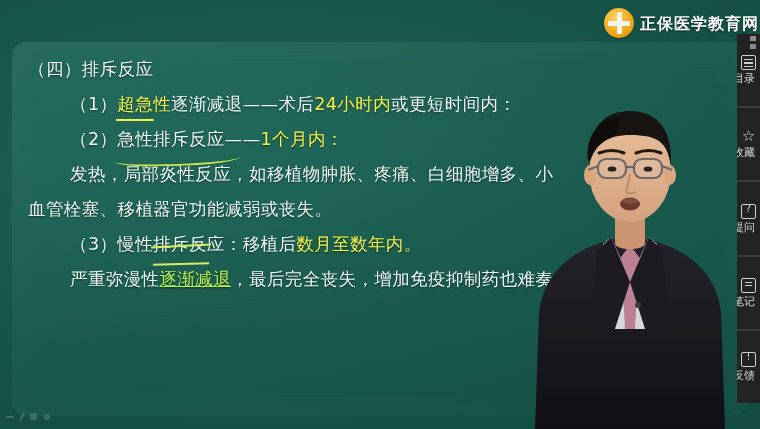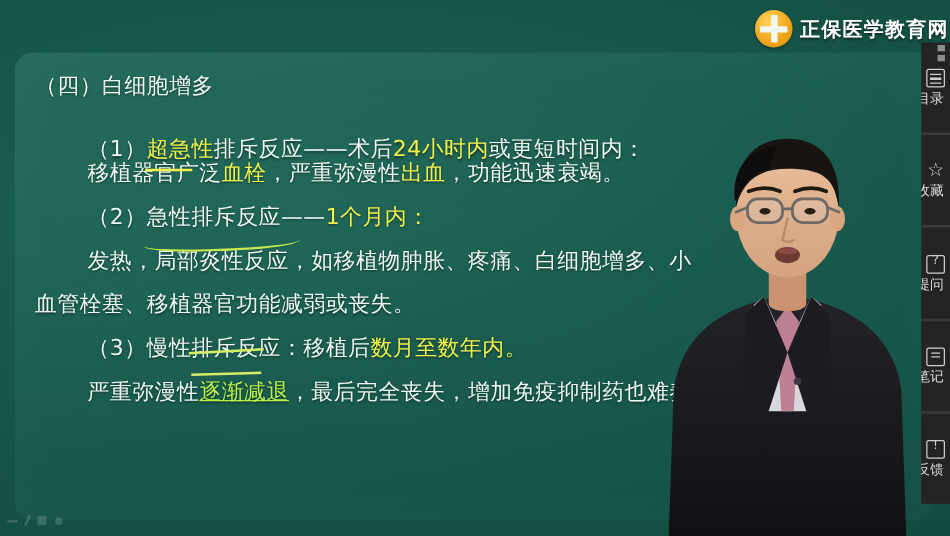--- a/index.html
+++ b/index.html
@@ -45,21 +45,21 @@
     letter-spacing: 0.4px;
     text-shadow: 0 1px 2px rgba(0,0,0,0.45);
     white-space: nowrap;
     z-index: 4;
   }
   .ln { height: 35px; }
   .ind1 { padding-left: 56px; }
   .ind2 { padding-left: 56px; }
   .ind0 { padding-left: 14px; }
 
-  .hl { color: #f2f24b; text-shadow: 0 1px 2px rgba(0,0,0,0.5); margin-top: 16px; }
+  .hl { color: #f2f24b; text-shadow: 0 1px 2px rgba(0,0,0,0.5); }
   .hl-green { color: #b9ef4a; text-shadow: 0 1px 2px rgba(0,0,0,0.5); text-decoration: underline; }
 
   .u-wrap { position: relative; display: inline-block; }
   .u-yellow::after {
     content: "";
     position: absolute; left: -1px; right: -1px; bottom: 1px;
     height: 2px;
     background: #f2f24b;
     border-radius: 2px;
   }
@@ -263,29 +263,26 @@
 
       <path d="M105 136 L101 153 q5 3 9 0" stroke="#bb8b69" stroke-width="2" fill="none" stroke-linecap="round"></path>
 
       <ellipse cx="105" cy="165" rx="10" ry="6.5" fill="#6d3a32"></ellipse>
       <ellipse cx="105" cy="162" rx="8" ry="2.4" fill="#8a4b40"></ellipse>
 
       <circle cx="113" cy="266" r="3" fill="#3b3b40"></circle>
     </svg>
 
     <div class="slide-text">
-      <div class="ln ind0">（四）白细胞增多</div>
+      <div class="ln ind0">（四）排斥反应</div>
 
       <div class="ln ind1">
-        <span>（1）</span><span class="hl u-wrap u-yellow">超急</span><span class="hl">性</span><span>排斥反应——术后</span><span class="hl">24小时内</span><span>或更短时间内：</span>
-      </div>
-
-      <div class="ln ind2">
-        <span>移植器官广泛</span><span class="hl">血栓</span><span>，严重弥漫性</span><span class="hl">出血</span><span>，功能迅速衰竭。</span>
-      </div>
+        <span>（1）</span><span class="hl u-wrap u-yellow">超急</span><span class="hl">性</span><span>逐渐减退——术后</span><span class="hl">24小时内</span><span>或更短时间内：</span>
+      </div>
+
 
       <div class="ln ind1">
         <span>（2）</span><span class="u-curve">急性排斥反应</span><span>——</span><span class="hl">1个月内：</span>
       </div>
 
       <div class="ln ind2">
         <span>发热，局部炎性反应，如移植物肿胀、疼痛、白细胞增多、小</span>
       </div>
 
       <div class="ln ind0">

